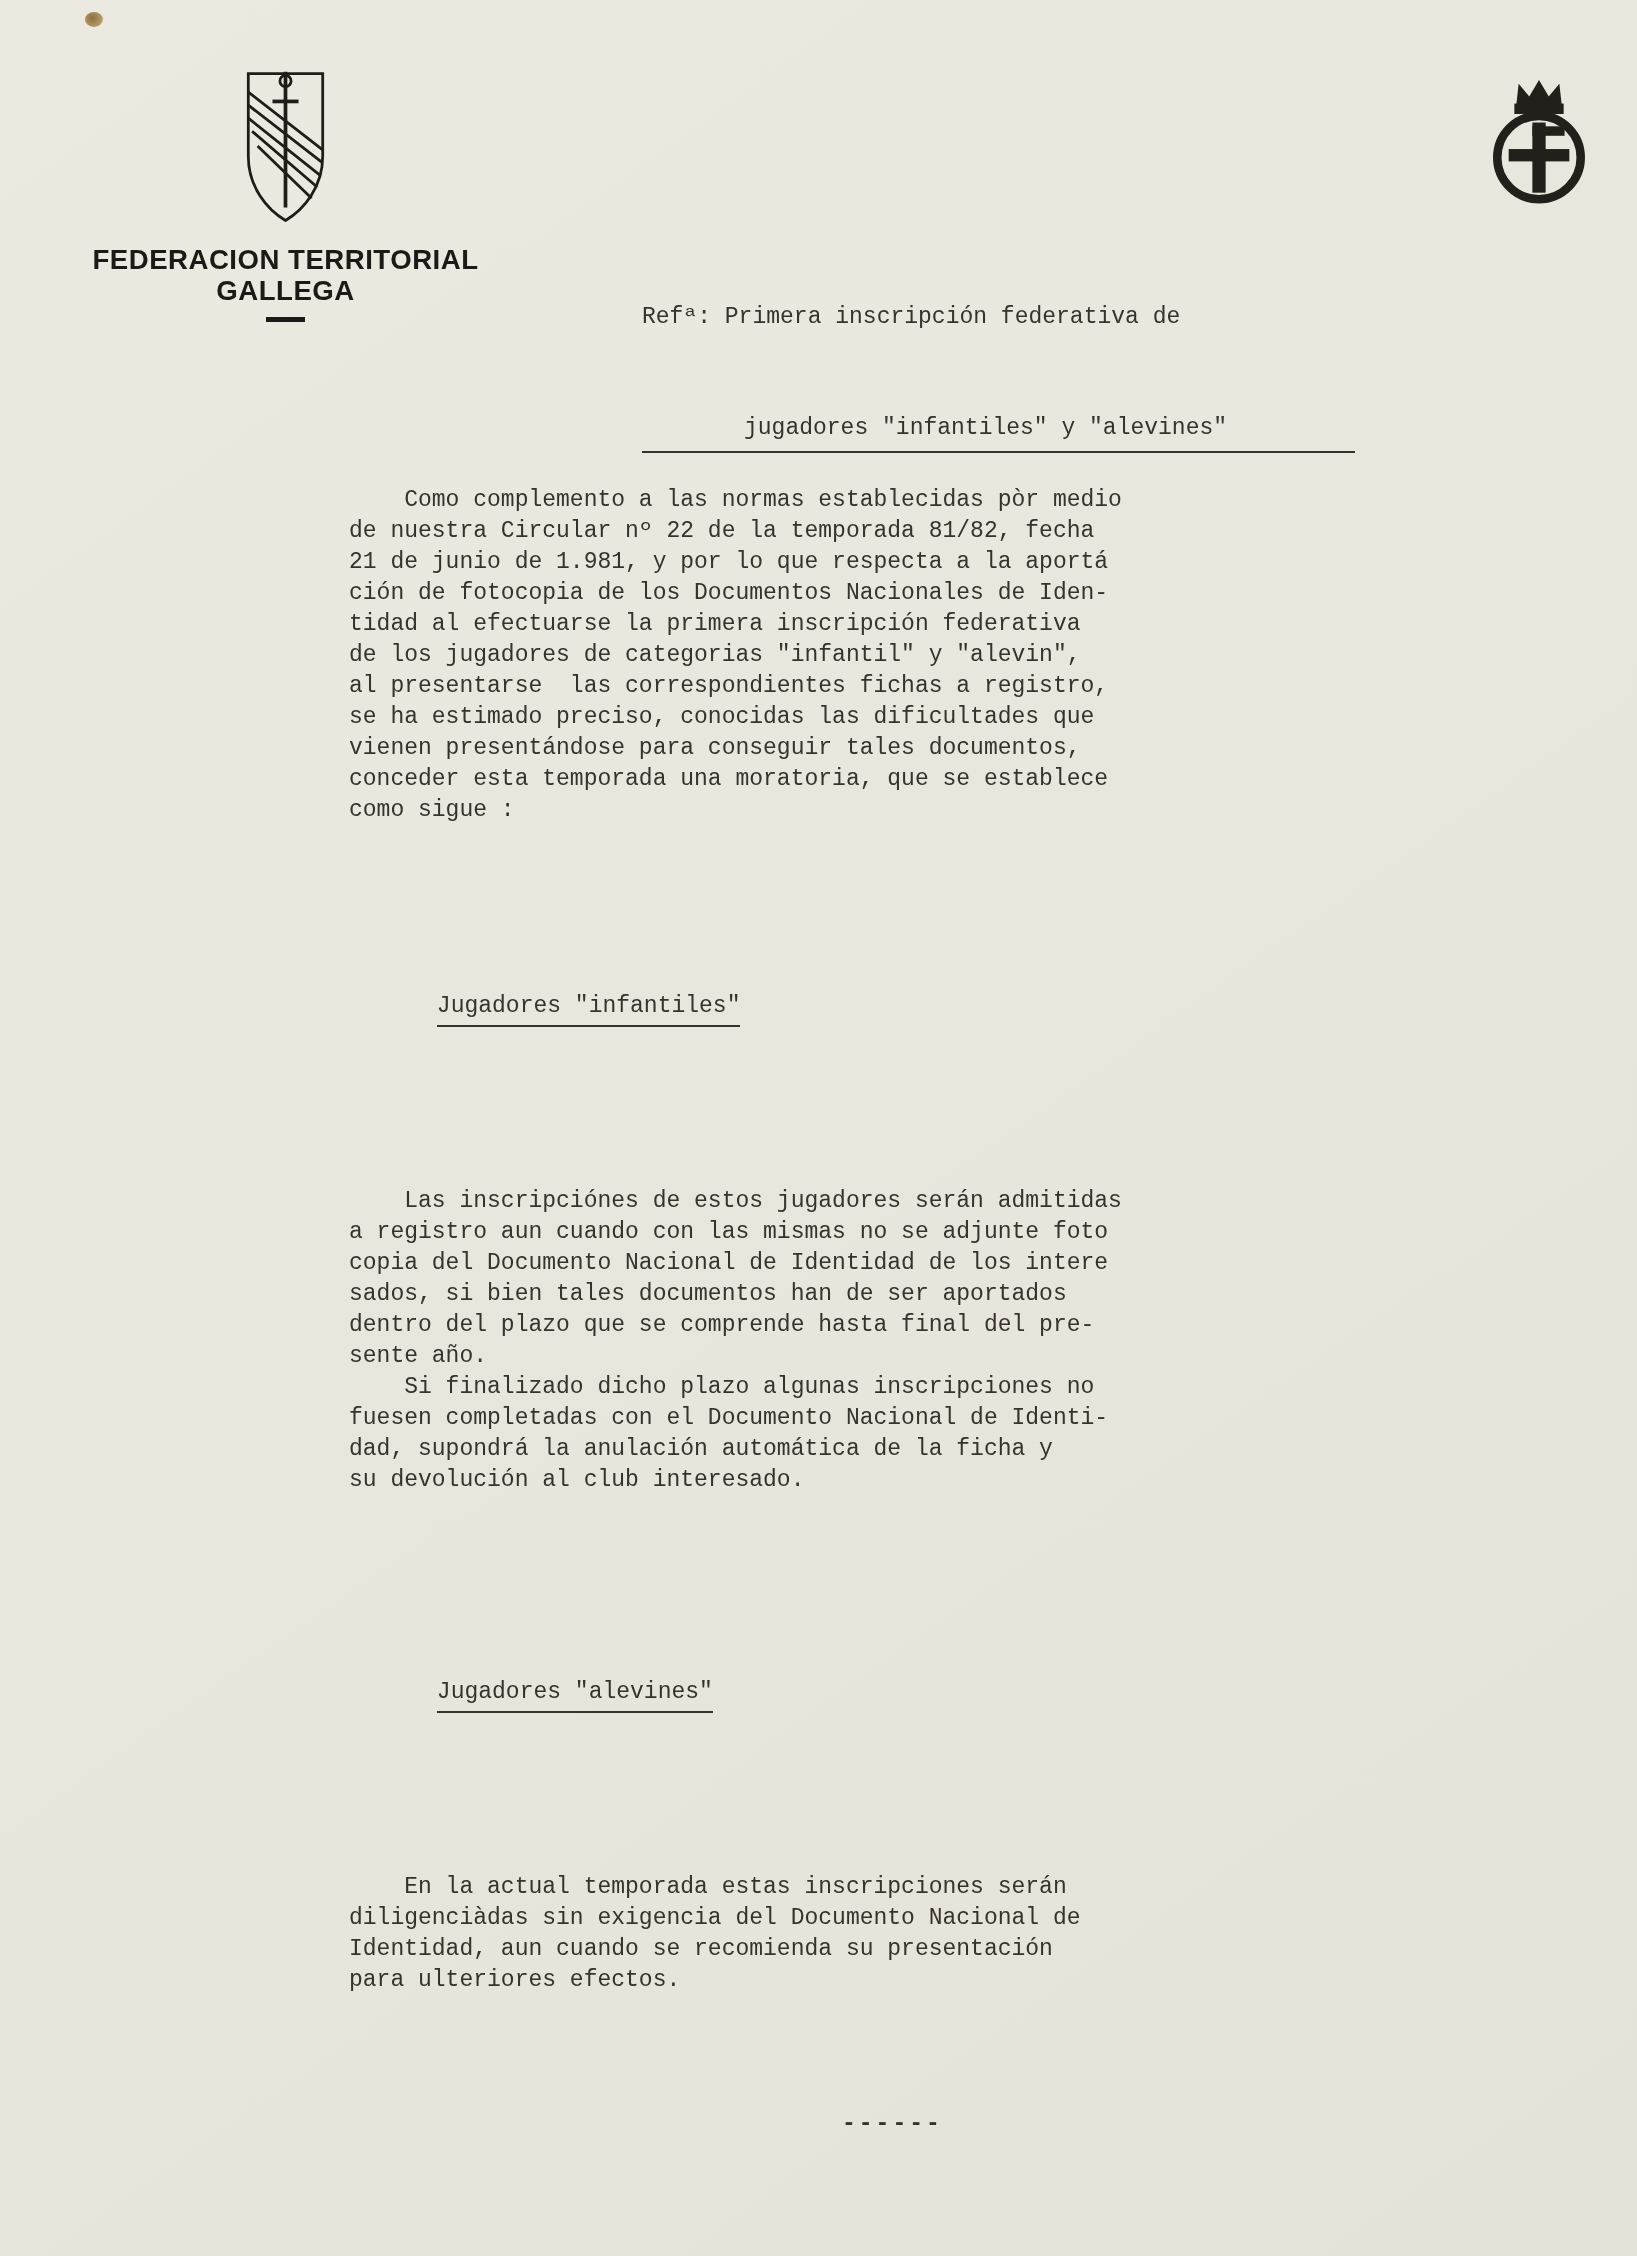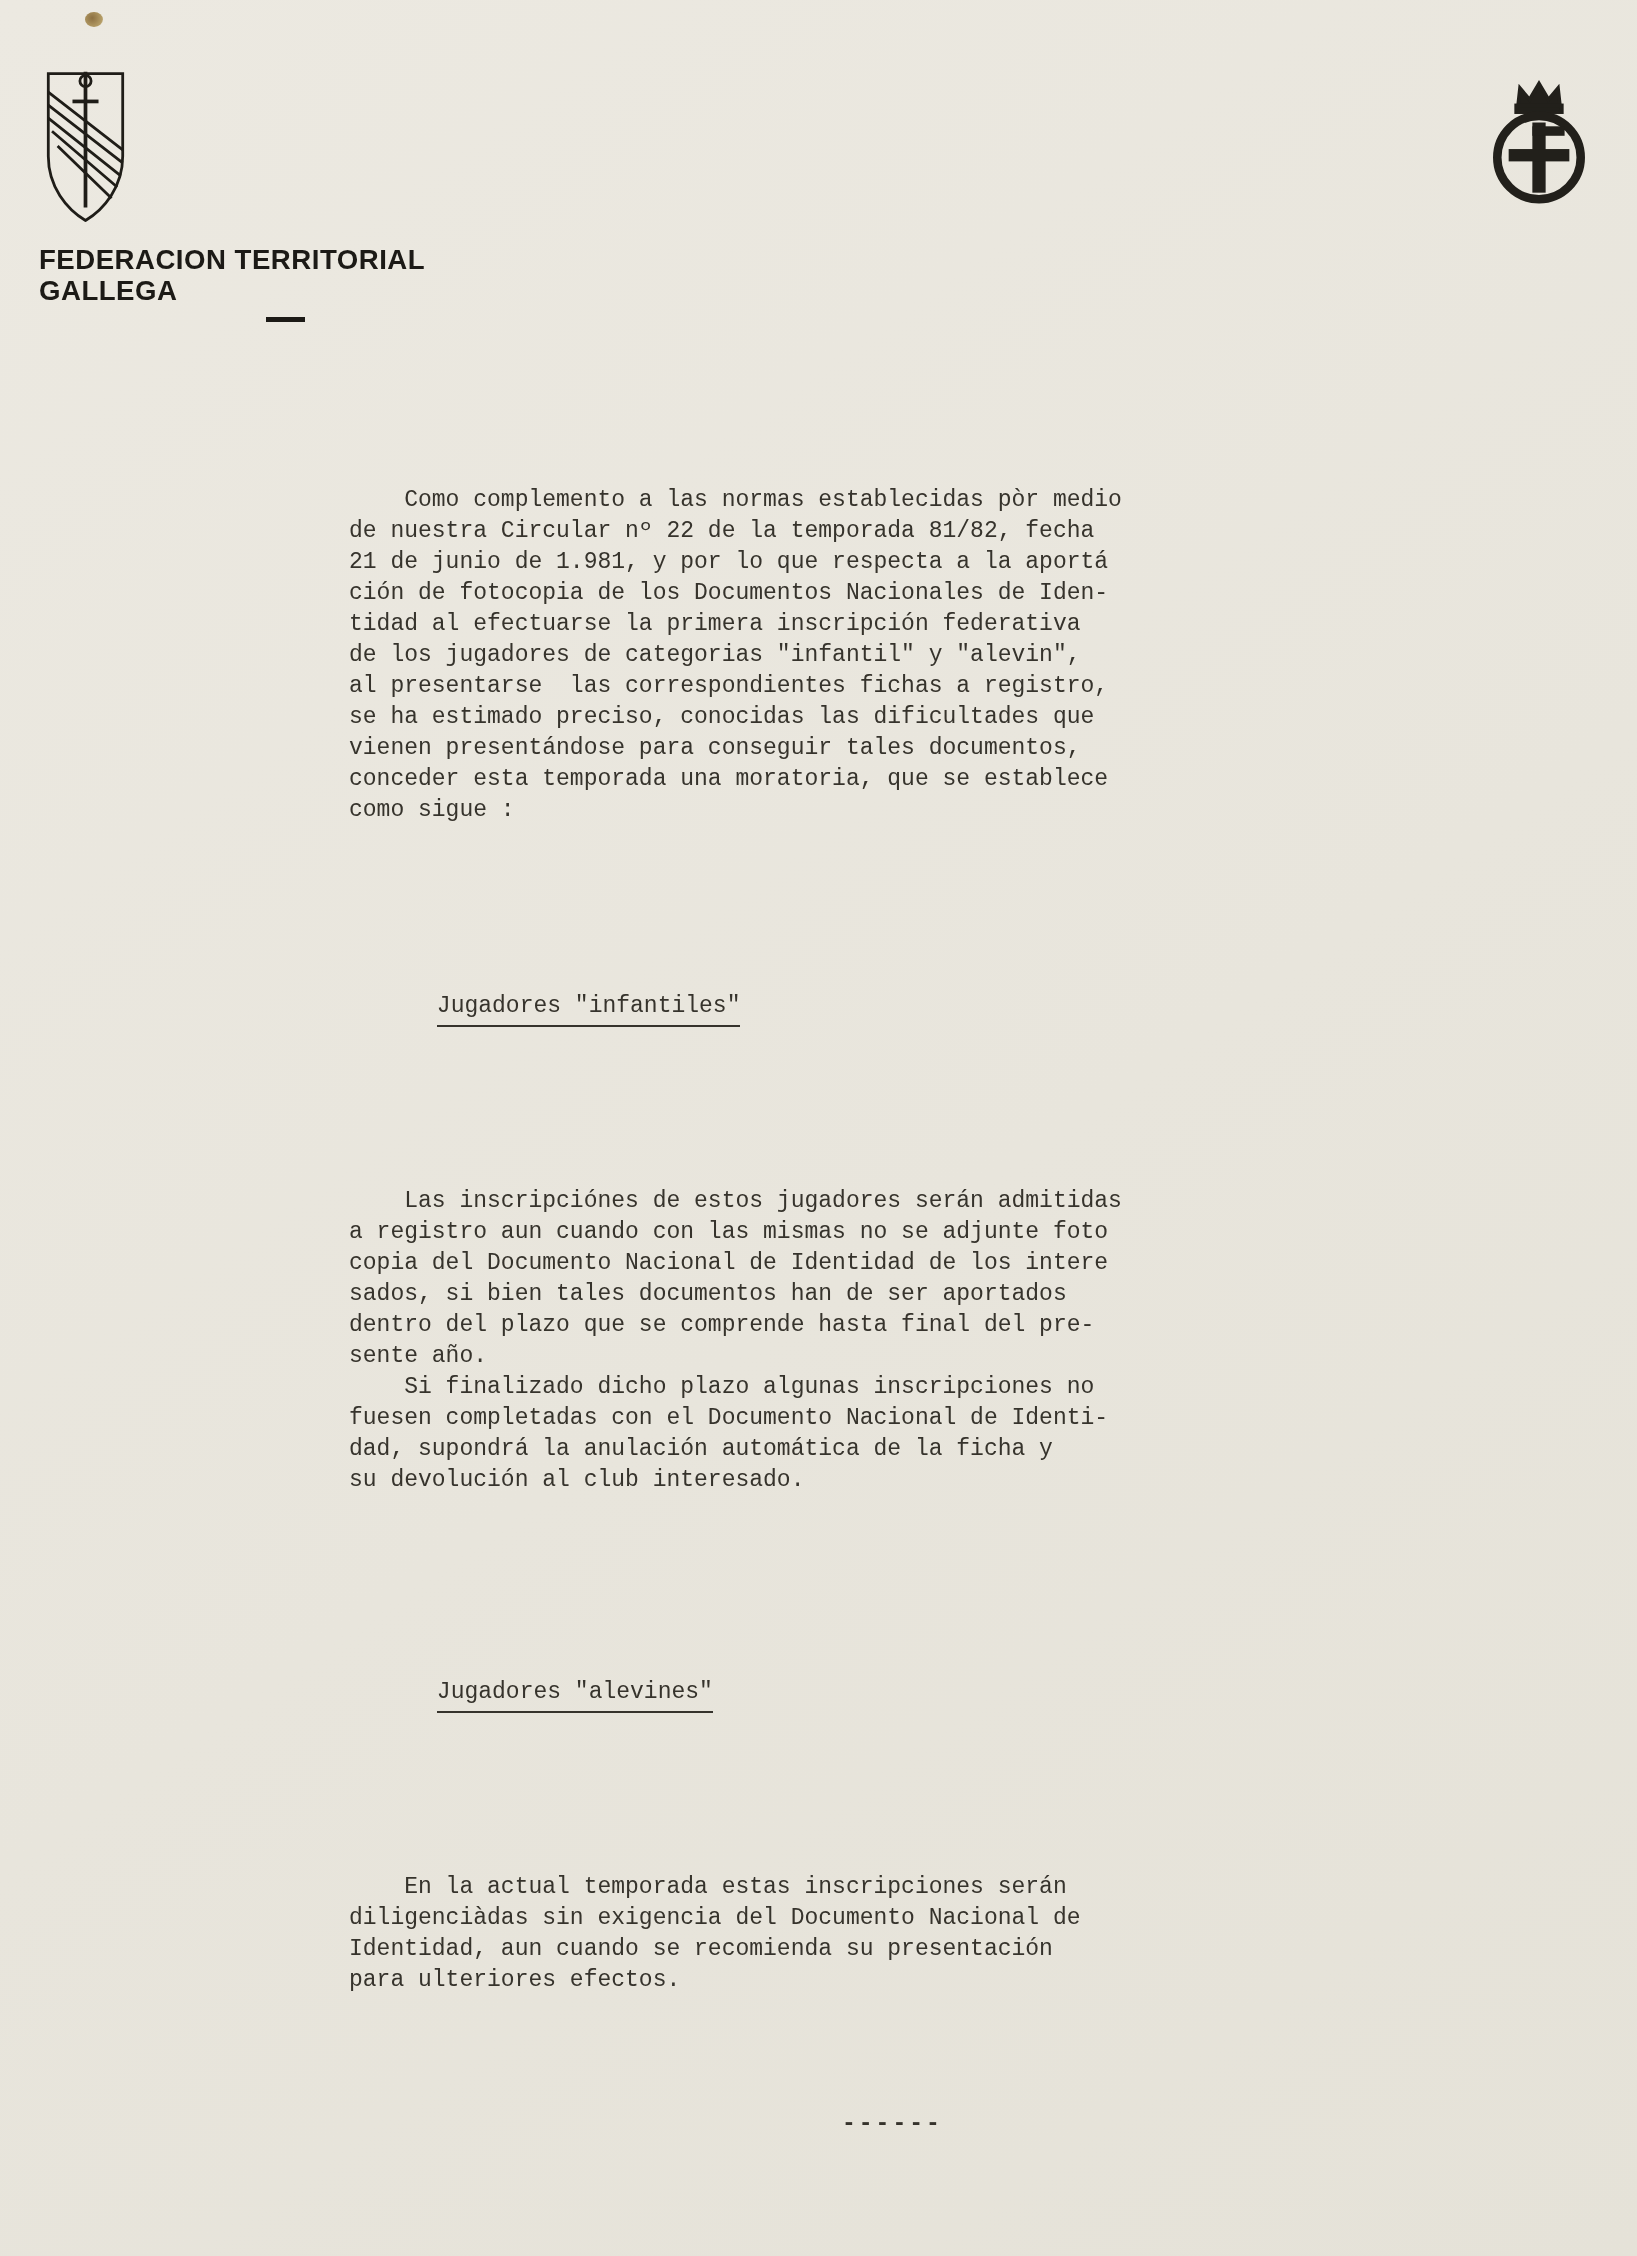--- a/index.html
+++ b/index.html
@@ -20,21 +20,21 @@
     width: 17.7px; height: 14.8px;
     border-radius: 50%;
     background: radial-gradient(circle at 40% 40%, #7c5b26, #ab9051 70%, rgba(171,144,81,0));
     opacity: .85;
   }
   
   .org-block {
     position: absolute;
     left: 39px; top: 67px;
     width: 493px;
-    text-align: left;
+    text-align: center;
   }
   .org-logo { display: inline-block; }
   .org-name {
     font-family: "Liberation Sans", "DejaVu Sans", sans-serif;
     font-weight: 700;
     font-size: 27.6px;
     line-height: 31.5px;
     color: #1c1a16;
     letter-spacing: 0.5px;
     margin-top: 11.8px;
@@ -105,20 +105,24 @@
     <g fill="none" stroke="#22201b" stroke-width="4">
       <path d="M38,30 L40,12 L50,24 L60,7 L70,24 L80,12 L82,30 Z" fill="#22201b"></path>
       <rect x="36" y="30" width="48" height="7" fill="#22201b"></rect>
       <circle cx="60" cy="85" r="44" stroke-width="9"></circle>
       <rect x="53" y="48" width="14" height="74" fill="#22201b" stroke="none"></rect>
       <rect x="28" y="76" width="64" height="13" fill="#22201b" stroke="none"></rect>
       <rect x="53" y="52" width="34" height="10" fill="#22201b" stroke="none"></rect>
     </g>
   </svg>
 
+  <div class="ref-block">
+    <div>Refª: Primera inscripción federativa de</div>
+    <div><span class="ref-line2">jugadores "infantiles" y "alevines"</span></div>
+  </div>
 
   <div class="content">
 
     <div class="para">    Como complemento a las normas establecidas pòr medio
 de nuestra Circular nº 22 de la temporada 81/82, fecha
 21 de junio de 1.981, y por lo que respecta a la aportá
 ción de fotocopia de los Documentos Nacionales de Iden-
 tidad al efectuarse la primera inscripción federativa
 de los jugadores de categorias "infantil" y "alevin",
 al presentarse  las correspondientes fichas a registro,

